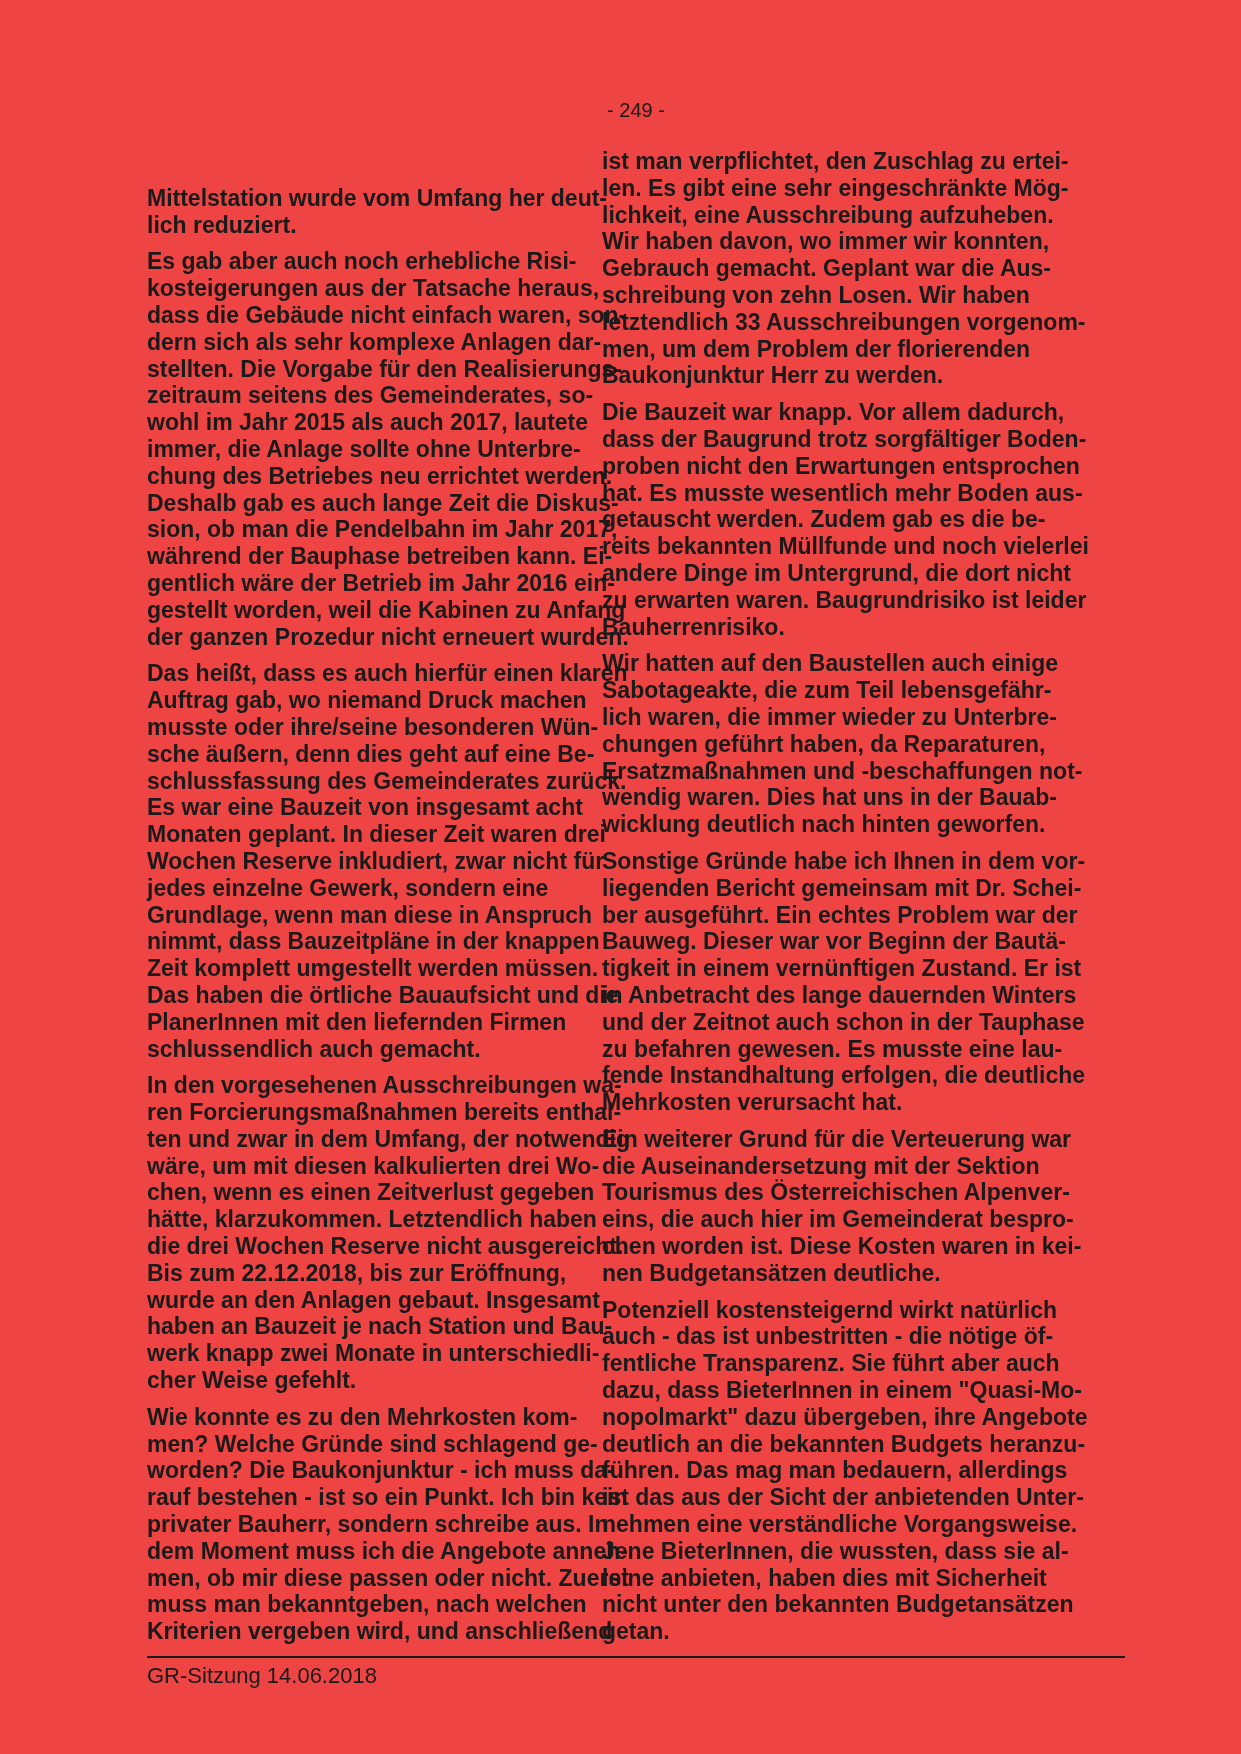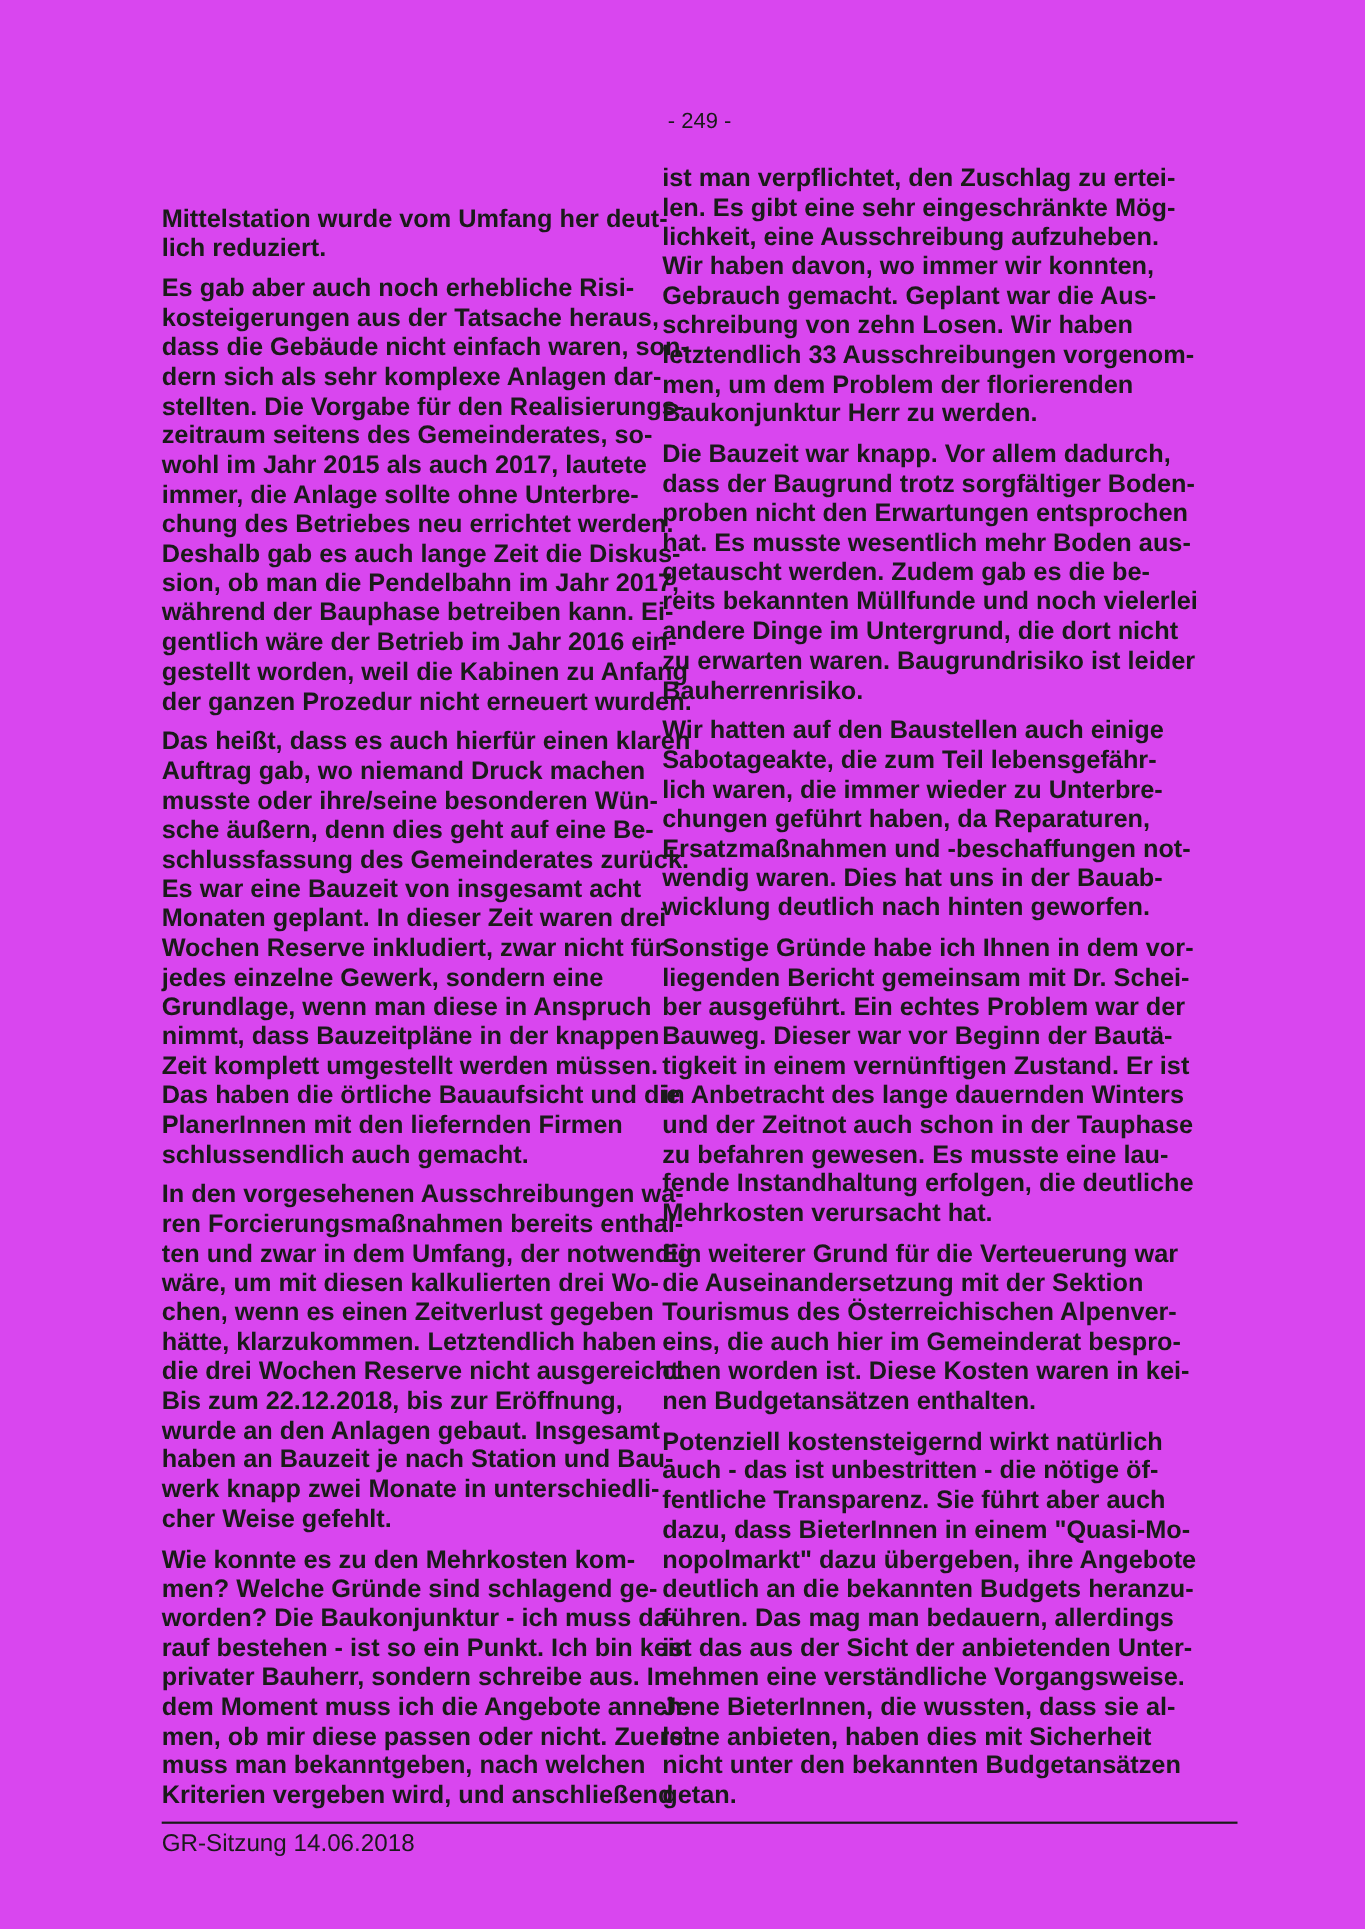--- a/index.html
+++ b/index.html
@@ -4,21 +4,21 @@
 <style>
   html, body {
     margin: 0;
     padding: 0;
     background: #ffffff;
   }
   .page {
     position: relative;
     width: 1241px;
     height: 1754px;
-    background: #d946ef;
+    background: #ef4444;
     color: #1a1a1a;
     font-family: "Liberation Sans", sans-serif;
     overflow: hidden;
   }
   .page-number {
     position: absolute;
     left: 147px;
     top: 98px;
     width: 978px;
     text-align: center;
@@ -160,21 +160,21 @@
 in Anbetracht des lange dauernden Winters
 und der Zeitnot auch schon in der Tauphase
 zu befahren gewesen. Es musste eine lau-
 fende Instandhaltung erfolgen, die deutliche
 Mehrkosten verursacht hat.</p>
       <p>Ein weiterer Grund für die Verteuerung war
 die Auseinandersetzung mit der Sektion
 Tourismus des Österreichischen Alpenver-
 eins, die auch hier im Gemeinderat bespro-
 chen worden ist. Diese Kosten waren in kei-
-nen Budgetansätzen enthalten.</p>
+nen Budgetansätzen deutliche.</p>
       <p>Potenziell kostensteigernd wirkt natürlich
 auch - das ist unbestritten - die nötige öf-
 fentliche Transparenz. Sie führt aber auch
 dazu, dass BieterInnen in einem "Quasi-Mo-
 nopolmarkt" dazu übergeben, ihre Angebote
 deutlich an die bekannten Budgets heranzu-
 führen. Das mag man bedauern, allerdings
 ist das aus der Sicht der anbietenden Unter-
 nehmen eine verständliche Vorgangsweise.
 Jene BieterInnen, die wussten, dass sie al-

